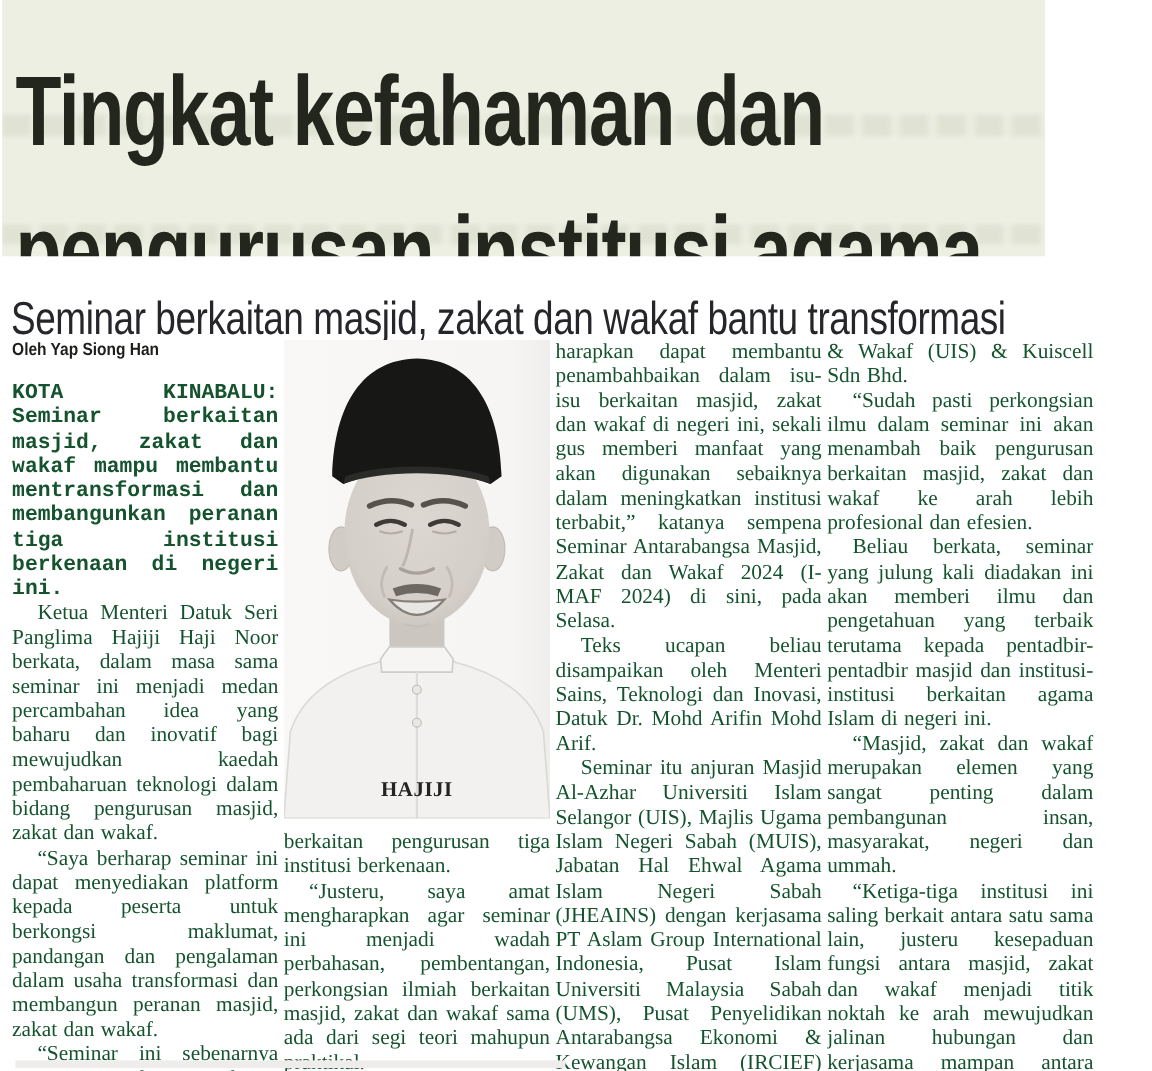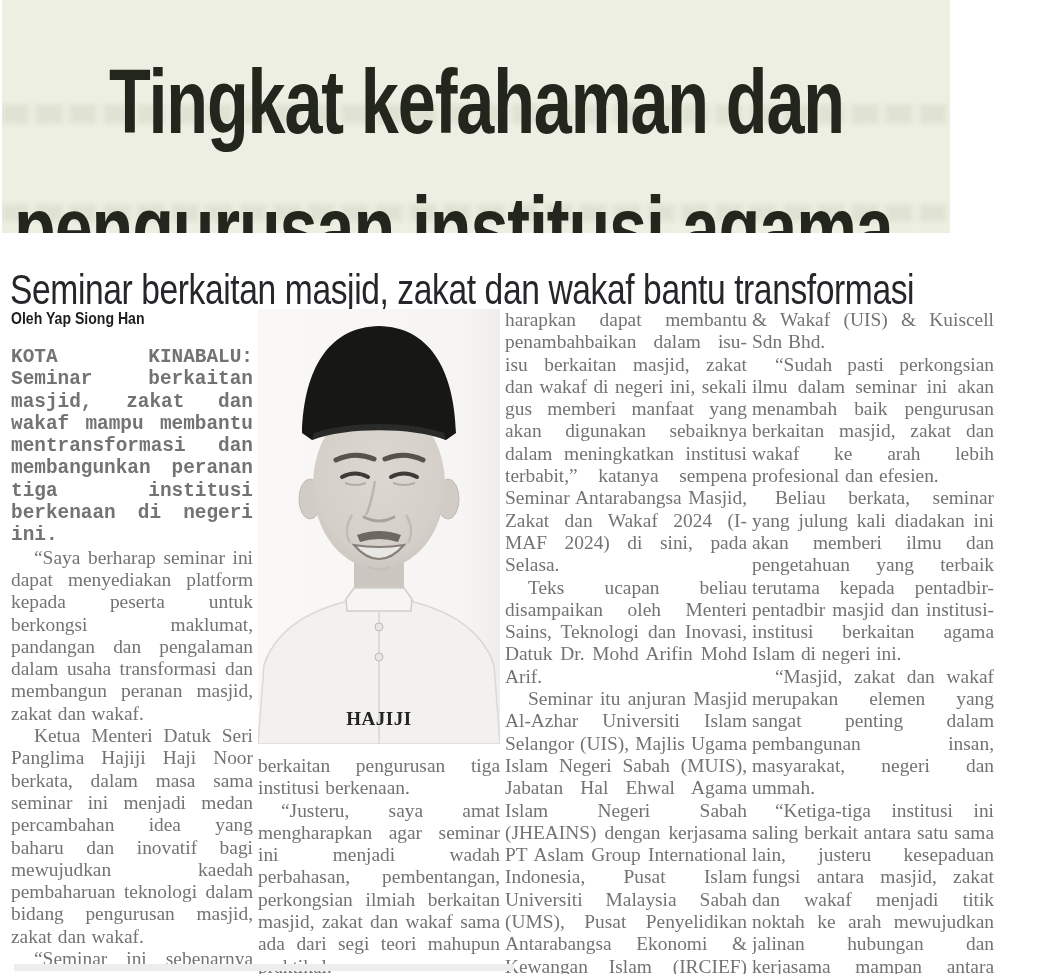--- a/index.html
+++ b/index.html
@@ -11,21 +11,20 @@
     overflow:hidden;
   }
   .page { position:relative; width:1047px; height:974px; overflow:hidden; background:#fff; }
 
   
   .headline-block {
     position:absolute; left:2px; top:0;
     width:948px; height:233px;
     background:#edefe3;
     overflow:hidden;
-    text-align:center;
   }
   .showthrough {
     position:absolute; left:0; width:100%;
     background:repeating-linear-gradient(90deg,
       rgba(150,160,120,0.14) 0 26px, rgba(150,160,120,0.02) 26px 34px);
     filter:blur(2px);
   }
   .st1 { top:104px; height:20px; }
   .st2 { top:204px; height:18px; }
   .headline {
@@ -68,21 +67,21 @@
     margin:0 0 17px 0;
     white-space:nowrap;
   }
   .byline > span { display:inline-block; transform:scaleX(0.88); transform-origin:left center; }
 
   .para {
     margin:0;
     font-size:19.4px; line-height:22.3px;
     text-align:justify;
     text-indent:23px;
-    color:#737373;
+    color:#14532d;
     word-spacing:1px;
   }
   .para.lead { font-weight:bold; text-indent:0;font-family:Liberation Mono, monospace; }
   .para.cont { text-indent:0; }
 
   
   .photo {
     position:relative;
     width:242px; height:435px;
     margin:0 0 11px 0;
@@ -120,22 +119,22 @@
   </div>
 
   <h2 class="subheadline"><span>Seminar berkaitan masjid, zakat dan wakaf bantu transformasi</span></h2>
 
   <div class="columns">
 
     <div class="col">
       <p class="byline"><span>Oleh Yap Siong Han</span></p>
       <div>
           <p class="para lead">KOTA KINABALU: Seminar berkaitan masjid, zakat dan wakaf mampu membantu mentransformasi dan membangunkan peranan tiga institusi berkenaan di negeri ini.</p>
+          <p class="para ">Ketua Menteri Datuk Seri Panglima Hajiji Haji Noor berkata, dalam masa sama seminar ini menjadi medan percambahan idea yang baharu dan inovatif bagi mewujudkan kaedah pembaharuan teknologi dalam bidang pengurusan masjid, zakat dan wakaf.</p>
           <p class="para ">“Saya berharap seminar ini dapat menyediakan platform kepada peserta untuk berkongsi maklumat, pandangan dan pengalaman dalam usaha transformasi dan membangun peranan masjid, zakat dan wakaf.</p>
-          <p class="para ">Ketua Menteri Datuk Seri Panglima Hajiji Haji Noor berkata, dalam masa sama seminar ini menjadi medan percambahan idea yang baharu dan inovatif bagi mewujudkan kaedah pembaharuan teknologi dalam bidang pengurusan masjid, zakat dan wakaf.</p>
           <p class="para ">“Seminar ini sebenarnya amat penting bagi membantu meningkatkan agama kefahaman</p>
         </div>
     </div>
 
     <div class="col">
       <div class="photo">
         <svg viewBox="0 0 242 435" xmlns="http://www.w3.org/2000/svg">
           <defs>
             <radialGradient id="faceShade" cx="50%" cy="42%" r="65%">
               <stop offset="0%" stop-color="#ddd7d1"></stop>

